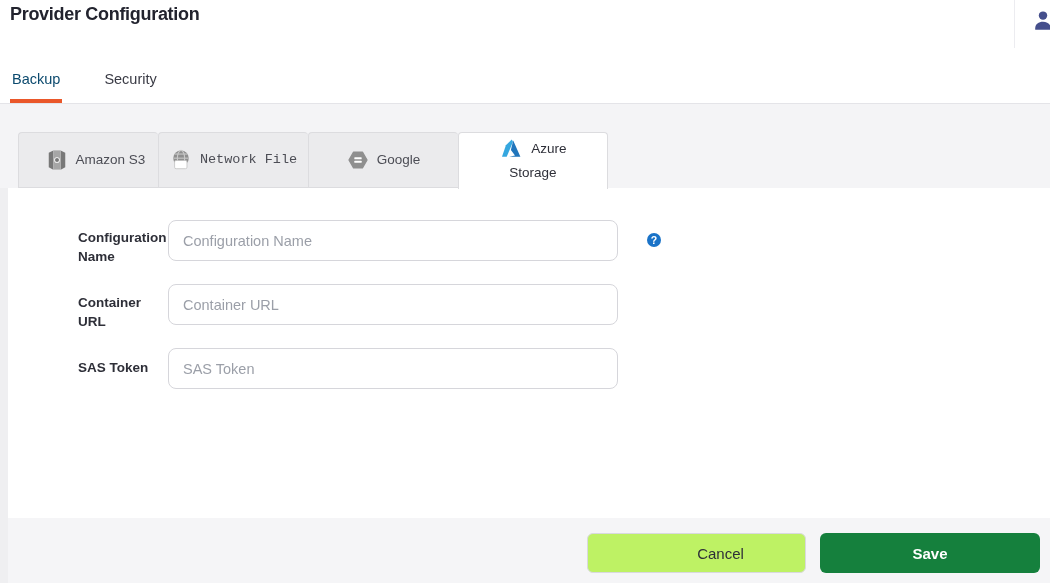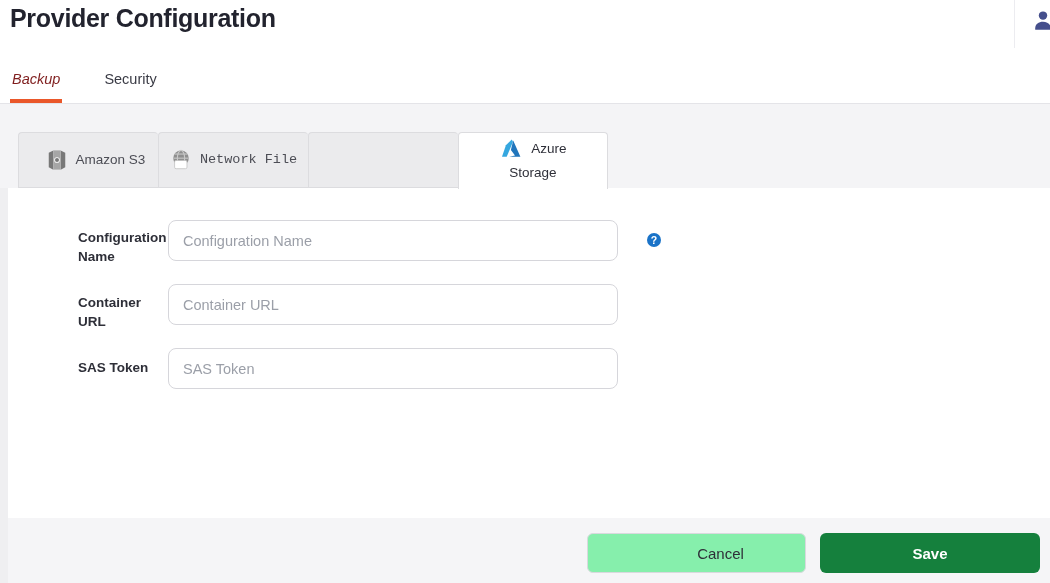--- a/index.html
+++ b/index.html
@@ -1,29 +1,29 @@
 <!DOCTYPE html>
 <html><head>
 <meta charset="utf-8">
 <style>
   * { margin:0; padding:0; box-sizing:border-box; }
   html,body { width:1050px; height:583px; font-family:"Liberation Sans", sans-serif; }
   .page { position:relative; width:1050px; height:583px; background:#ffffff; overflow:hidden; }
 
   
-  .page-title { position:absolute; left:10px; top:4px; font-size:25px; font-weight:800;
+  .page-title { position:absolute; left:10px; top:4px; font-size:18px; font-weight:800;
                 letter-spacing:-0.3px; color:#22232e; }
   .header-divider { position:absolute; left:1014px; top:0; width:1px; height:48px; background:#ececf0; }
   .user-icon { position:absolute; left:1032px; top:9px; width:22px; height:22px; }
 
   
   .nav-tabs { position:absolute; left:10px; top:71px; display:flex; gap:40px; }
   .nav-tab { font-size:14.5px; color:#3a3b45; padding:0 2px 12px 2px; cursor:pointer;
              border-bottom:4px solid transparent; }
-  .nav-tab.active { color:#7f1d1d; border-bottom-color:#ea572a;font-style:italic; }
+  .nav-tab.active { color:#0c4a6e; border-bottom-color:#ea572a; }
   .header-border { position:absolute; left:0; top:103px; width:1050px; height:1px; background:#e4e4e8; }
 
   
   .tabstrip-bg { position:absolute; left:0; top:104px; width:1050px; height:84px; background:#f4f4f6; }
   .left-strip  { position:absolute; left:0; top:188px; width:8px; height:395px; background:#efeff1; }
   .body-card   { position:absolute; left:8px; top:188px; width:1042px; height:330px; background:#ffffff; }
   .footer      { position:absolute; left:8px; top:518px; width:1042px; height:65px; background:#f5f5f7; }
 
   
   .provider-tabs { position:absolute; left:18px; top:132px; display:flex; z-index:3; }
@@ -44,21 +44,21 @@
                 font-family:"Liberation Sans", sans-serif; background:#fff; outline:none; }
   .text-input::placeholder { color:#9b9fa8; }
   .help-icon { position:absolute; left:647px; width:14px; height:14px; border-radius:50%;
                background:#1a73c8; color:#ffffff; font-size:10.5px; font-weight:700;
                display:flex; align-items:center; justify-content:center; cursor:pointer; }
 
   
   .btn { position:absolute; top:533px; height:40px; border-radius:6px; font-size:15px;
          display:flex; align-items:center; justify-content:center; cursor:pointer;
          font-family:"Liberation Sans", sans-serif; }
-  .btn-cancel { left:587px; width:219px; background:#86efac; border:1px solid #d9d9de; color:#2e2f38;padding-left:48px; }
+  .btn-cancel { left:587px; width:219px; background:#bef264; border:1px solid #d9d9de; color:#2e2f38;padding-left:48px; }
   .btn-save   { left:820px; width:220px; background:#15803d; border:none; color:#ffffff; font-weight:700; }
 </style>
 </head>
 <body>
 
 <div class="page">
 
   <div class="page-title">Provider Configuration</div>
   <div class="header-divider"></div>
   <svg class="user-icon" viewBox="0 0 24 24">
@@ -99,20 +99,28 @@
           <ellipse cx="12" cy="10" rx="4" ry="8.5" fill="none" stroke="#c9c9c9" stroke-width="1.2"></ellipse>
           <line x1="3.5" y1="10" x2="20.5" y2="10" stroke="#c9c9c9" stroke-width="1.2"></line>
           <line x1="5" y1="5.5" x2="19" y2="5.5" stroke="#c9c9c9" stroke-width="1.2"></line>
           <rect x="5" y="12.5" width="13.5" height="9" rx="1.6" fill="#ffffff" stroke="#bdbdbd" stroke-width="0.8"></rect>
         </svg>
         <span>Network File</span>
       </div>
     </div>
 
     <div class="ptab ptab-gcs">
+      <div class="line1">
+        <svg width="22" height="22" viewBox="0 0 24 24">
+          <polygon points="7.2,3.5 16.8,3.5 21.8,12 16.8,20.5 7.2,20.5 2.2,12" fill="#8f8f8f" stroke="#8f8f8f" stroke-width="1.5" stroke-linejoin="round"></polygon>
+          <rect x="8" y="8.9" width="8" height="2.4" rx="0.6" fill="#ffffff"></rect>
+          <rect x="8" y="12.7" width="8" height="2.4" rx="0.6" fill="#ffffff"></rect>
+        </svg>
+        <span>Google</span>
+      </div>
     </div>
 
     <div class="ptab ptab-azure active">
       <div class="line1">
         <svg width="24" height="22" viewBox="0 0 24 22">
           <polygon points="12.8,1.5 6.9,7.2 3,18.8 7.7,18.8 14,3.8" fill="#35a7df"></polygon>
           <polygon points="14.2,2.6 21.4,18.8 10.2,18.8 16,17.4 11.9,11.9" fill="#2176bc"></polygon>
         </svg>
         <span>Azure</span>
       </div>

